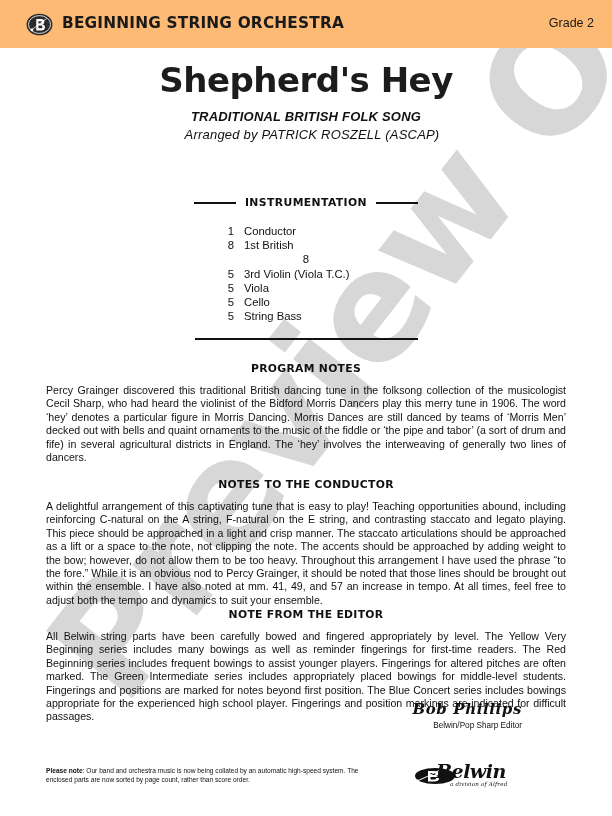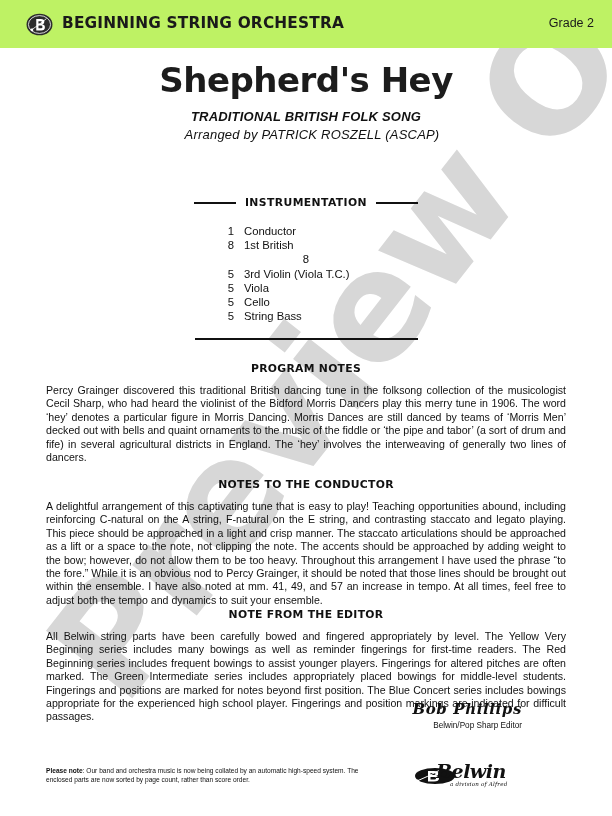--- a/index.html
+++ b/index.html
@@ -42,21 +42,21 @@
     line-height: 1.0;
   }
 
   
   #header-band {
     position: absolute;
     left: 0;
     top: 0;
     width: 612px;
     height: 48px;
-    background: #bef264;
+    background: #fdba74;
     z-index: 3;
   }
   #header-logo {
     position: absolute;
     left: 26px;
     top: 11px;
     width: 27px;
     height: 27px;
   }
   #header-title {

